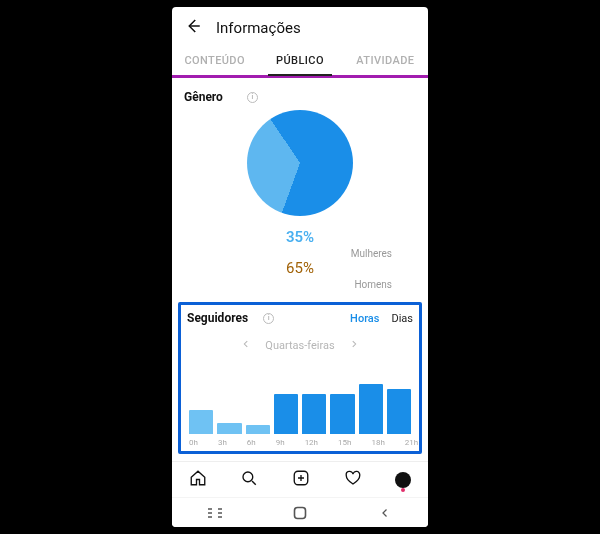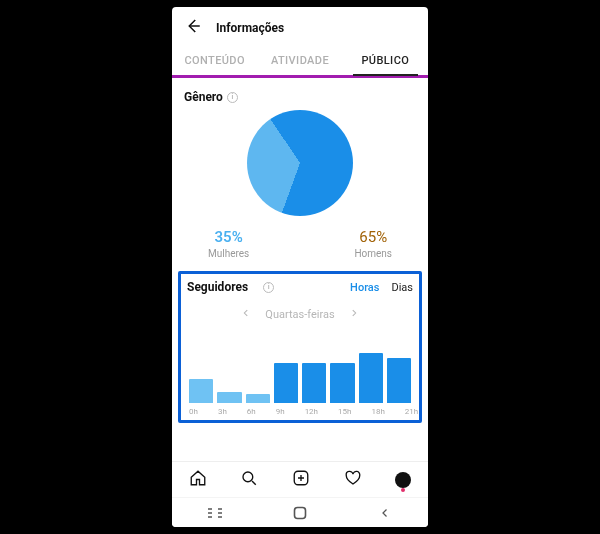--- a/index.html
+++ b/index.html
@@ -21,21 +21,21 @@
     overflow: hidden;
     position: relative;
   }
   .header {
     display: flex;
     align-items: center;
     gap: 14px;
     padding: 10px 12px 6px 12px;
   }
   .header .back svg { width: 18px; height: 18px; }
-  .header .title { font-size: 12px; font-weight: 700; color: #111; }
+  .header .title { font-size: 15px; font-weight: 400; color: #111; }
   .tabs {
     display: flex;
     border-bottom: 3px solid #a21caf;
   }
   .tab {
     flex: 1;
     text-align: center;
     font-size: 11px;
     letter-spacing: 0.4px;
     padding: 9px 0 8px 0;
@@ -45,35 +45,36 @@
   }
   .tab.active { color: #222; }
   .tab.active::after {
     content: "";
     position: absolute;
     left: 12%; right: 12%; bottom: -1px;
     height: 2px; background: #222;
   }
   .content { flex: 1; overflow: hidden; padding: 0; }
   .section { padding: 12px 12px 0 12px; }
-  .section-head { display: flex; align-items: center; gap: 4px; font-size: 12px; font-weight: 700; color: #111; }
+  .section-head { display: flex; align-items: center; gap: 24px; font-size: 12px; font-weight: 700; color: #111; }
   .info-icon {
     width: 11px; height: 11px; border: 1px solid #bbb; border-radius: 50%;
     display: inline-flex; align-items: center; justify-content: center;
     font-size: 7px; color: #bbb; line-height: 1;
   }
   
   .pie-wrap { display: flex; flex-direction: column; align-items: center; margin-top: 6px; }
   .pie {
     width: 106px; height: 106px; border-radius: 50%;
     
   }
   .pie-legend {
     display: flex; width: 100%; justify-content: space-between;
     padding: 12px 24px 0 24px;
+    flex-direction: column;
   }
   .legend-col { text-align: center; }
   .legend-val-a { font-size: 15px; font-weight: 600; color: #4ab0f0; }
   .legend-val-b { font-size: 15px; font-weight: 400; color: #a16207; }
   .legend-lbl { font-size: 10px; color: #999; margin-top: 2px; text-align: right; }
 
   
   .highlight {
     margin: 12px 6px 0 6px;
     border: 3px solid #0b60d6;
@@ -136,22 +137,22 @@
       <svg viewBox="0 0 24 24" fill="none" stroke="#111" stroke-width="2">
         <path d="M15 4 L7 12 L15 20"></path>
         <path d="M7 12 H21"></path>
       </svg>
     </span>
     <span class="title" data-bind="header.title">Informações</span>
   </div>
 
   <div class="tabs">
     <div class="tab" data-bind="tabs.content">CONTEÚDO</div>
+    <div class="tab active" data-bind="tabs.audience">PÚBLICO</div>
     <div class="tab" data-bind="tabs.activity">ATIVIDADE</div>
-    <div class="tab active" data-bind="tabs.audience">PÚBLICO</div>
   </div>
 
   <div class="content">
 
     <div class="section">
       <div class="section-head">
         <span data-bind="gender.title">Gênero</span>
         <span class="info-icon">i</span>
       </div>
       <div class="pie-wrap">

